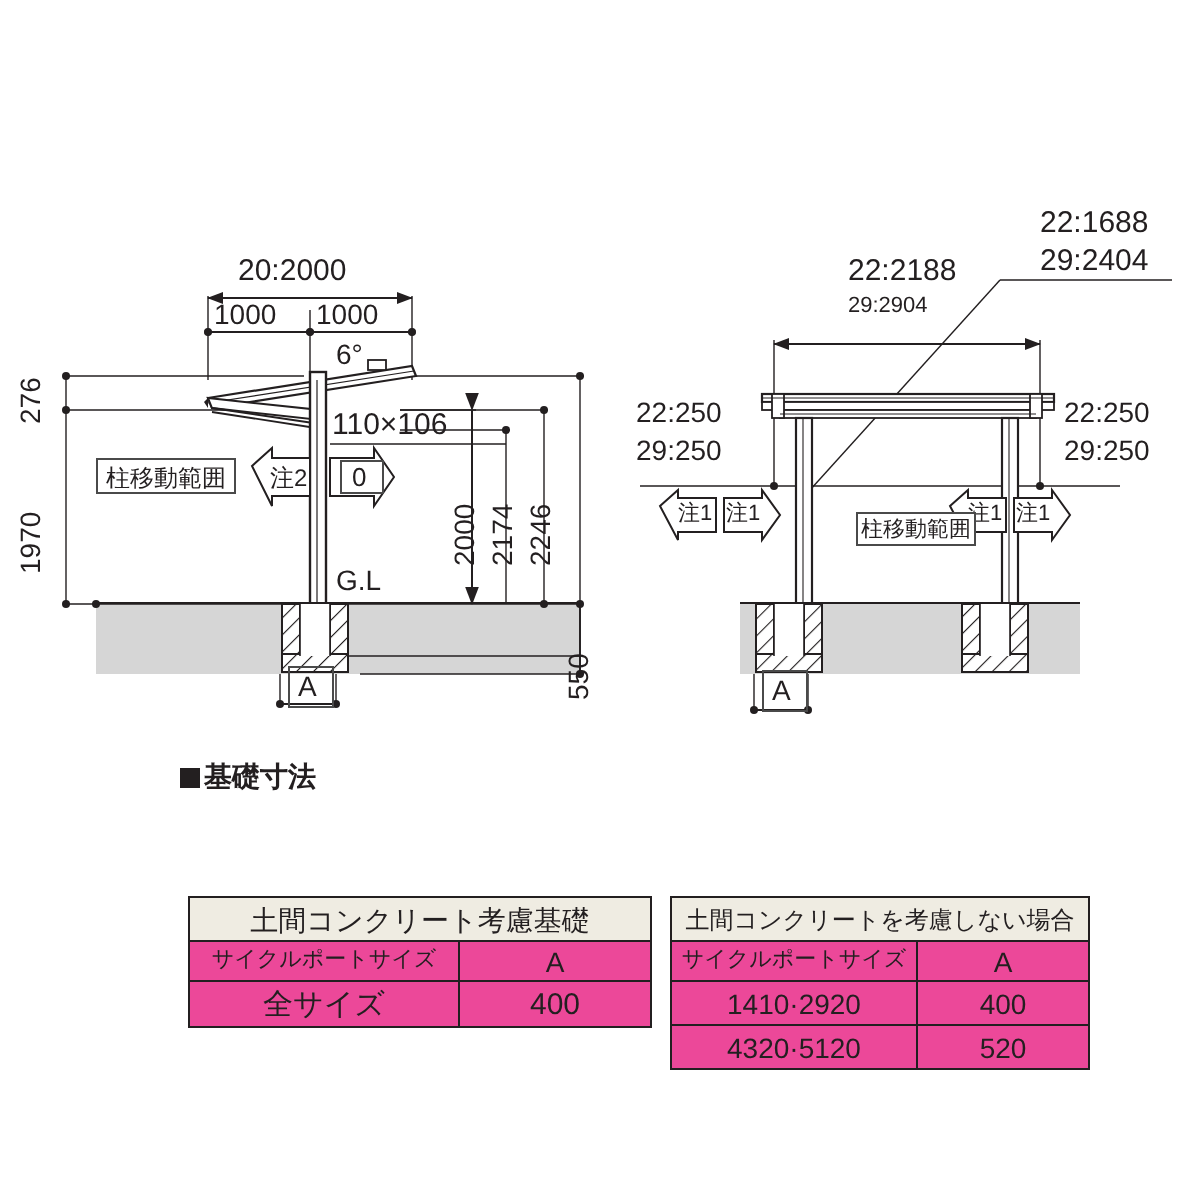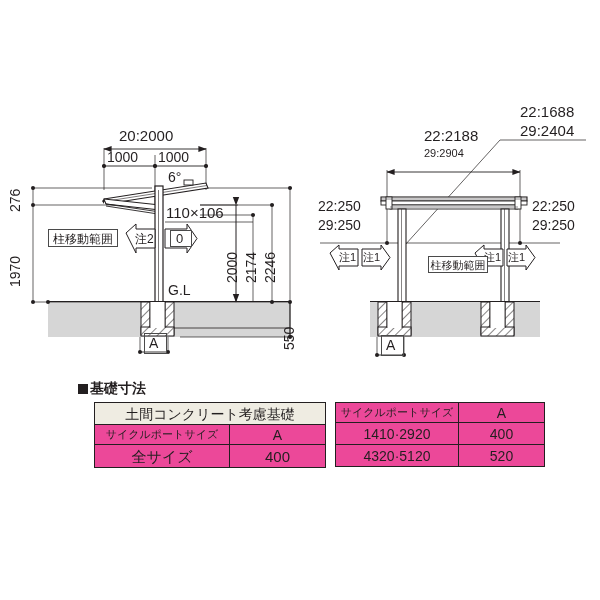--- a/index.html
+++ b/index.html
@@ -39,20 +39,21 @@
   }
   .tbl-wrap {
     position: absolute;
     border-collapse: collapse;
   }
   table.dim-table {
     border-collapse: collapse;
     font-family: "Liberation Sans", "DejaVu Sans", sans-serif;
     color: #231f20;
     background: #ffffff;
+    margin-top: 46px;
   }
   table.dim-table td {
     border: 1px solid #231f20;
     text-align: center;
     padding: 0;
     line-height: 1;
     background: #ec4899;
   }
   table.dim-table td.hdr {
     background: #efece2;
@@ -365,21 +366,21 @@
   <div class="lbl" style="left:339px; top:252px; font-size:11px;">注1</div>
   <div class="lbl" style="left:363px; top:252px; font-size:11px;">注1</div>
   <div class="lbl" style="left:484px; top:252px; font-size:11px;">注1</div>
   <div class="lbl" style="left:508px; top:252px; font-size:11px;">注1</div>
 
   <div class="tagbox" style="left:428px; top:256px; width:60px; height:17px; font-size:11px; padding-top:3px; box-sizing:border-box;">柱移動範囲</div>
 
   <div class="lbl" style="left:386px; top:338px; font-size:14px;">A</div>
   <div style="position:absolute; left:381px; top:335px; width:21px; height:19px; border:1px solid #4a4a4a;"></div>
 
-  <div class="sect-title" style="left:78px; top:380px;text-align:right;">
+  <div class="sect-title" style="left:90px; top:380px;text-align:right;">
     <span class="sq"></span><span>基礎寸法</span>
   </div>
 
   <div class="tbl-wrap" style="left:94px; top:402px;">
     <table class="dim-table" style="width:232px;">
       <tbody>
           <tr>
         <td class="hdr" colspan="2" style="font-size:14px; height:21px;">土間コンクリート考慮基礎</td>
       </tr>
       <tr>
@@ -390,20 +391,23 @@
         <td style="font-size:15px; height:22px;text-align:center;">全サイズ</td>
         <td style="font-size:15px; height:22px;">400</td>
       </tr>
     </tbody>
       </table>
   </div>
 
   <div class="tbl-wrap" style="left:335px; top:402px;">
     <table class="dim-table" style="width:210px;">
       <tbody>
+          <tr>
+        <td class="hdr" colspan="2" style="font-size:12px; height:21px;">土間コンクリートを考慮しない場合</td>
+      </tr>
       <tr>
         <td style="font-size:11px; height:19px; width:122px;">サイクルポートサイズ</td>
         <td style="font-size:14px; height:19px;">A</td>
       </tr>
       <tr>
         <td style="font-size:14px; height:21px;">1410·2920</td>
         <td style="font-size:14px; height:21px;">400</td>
       </tr>
       <tr>
         <td style="font-size:14px; height:21px;">4320·5120</td>

